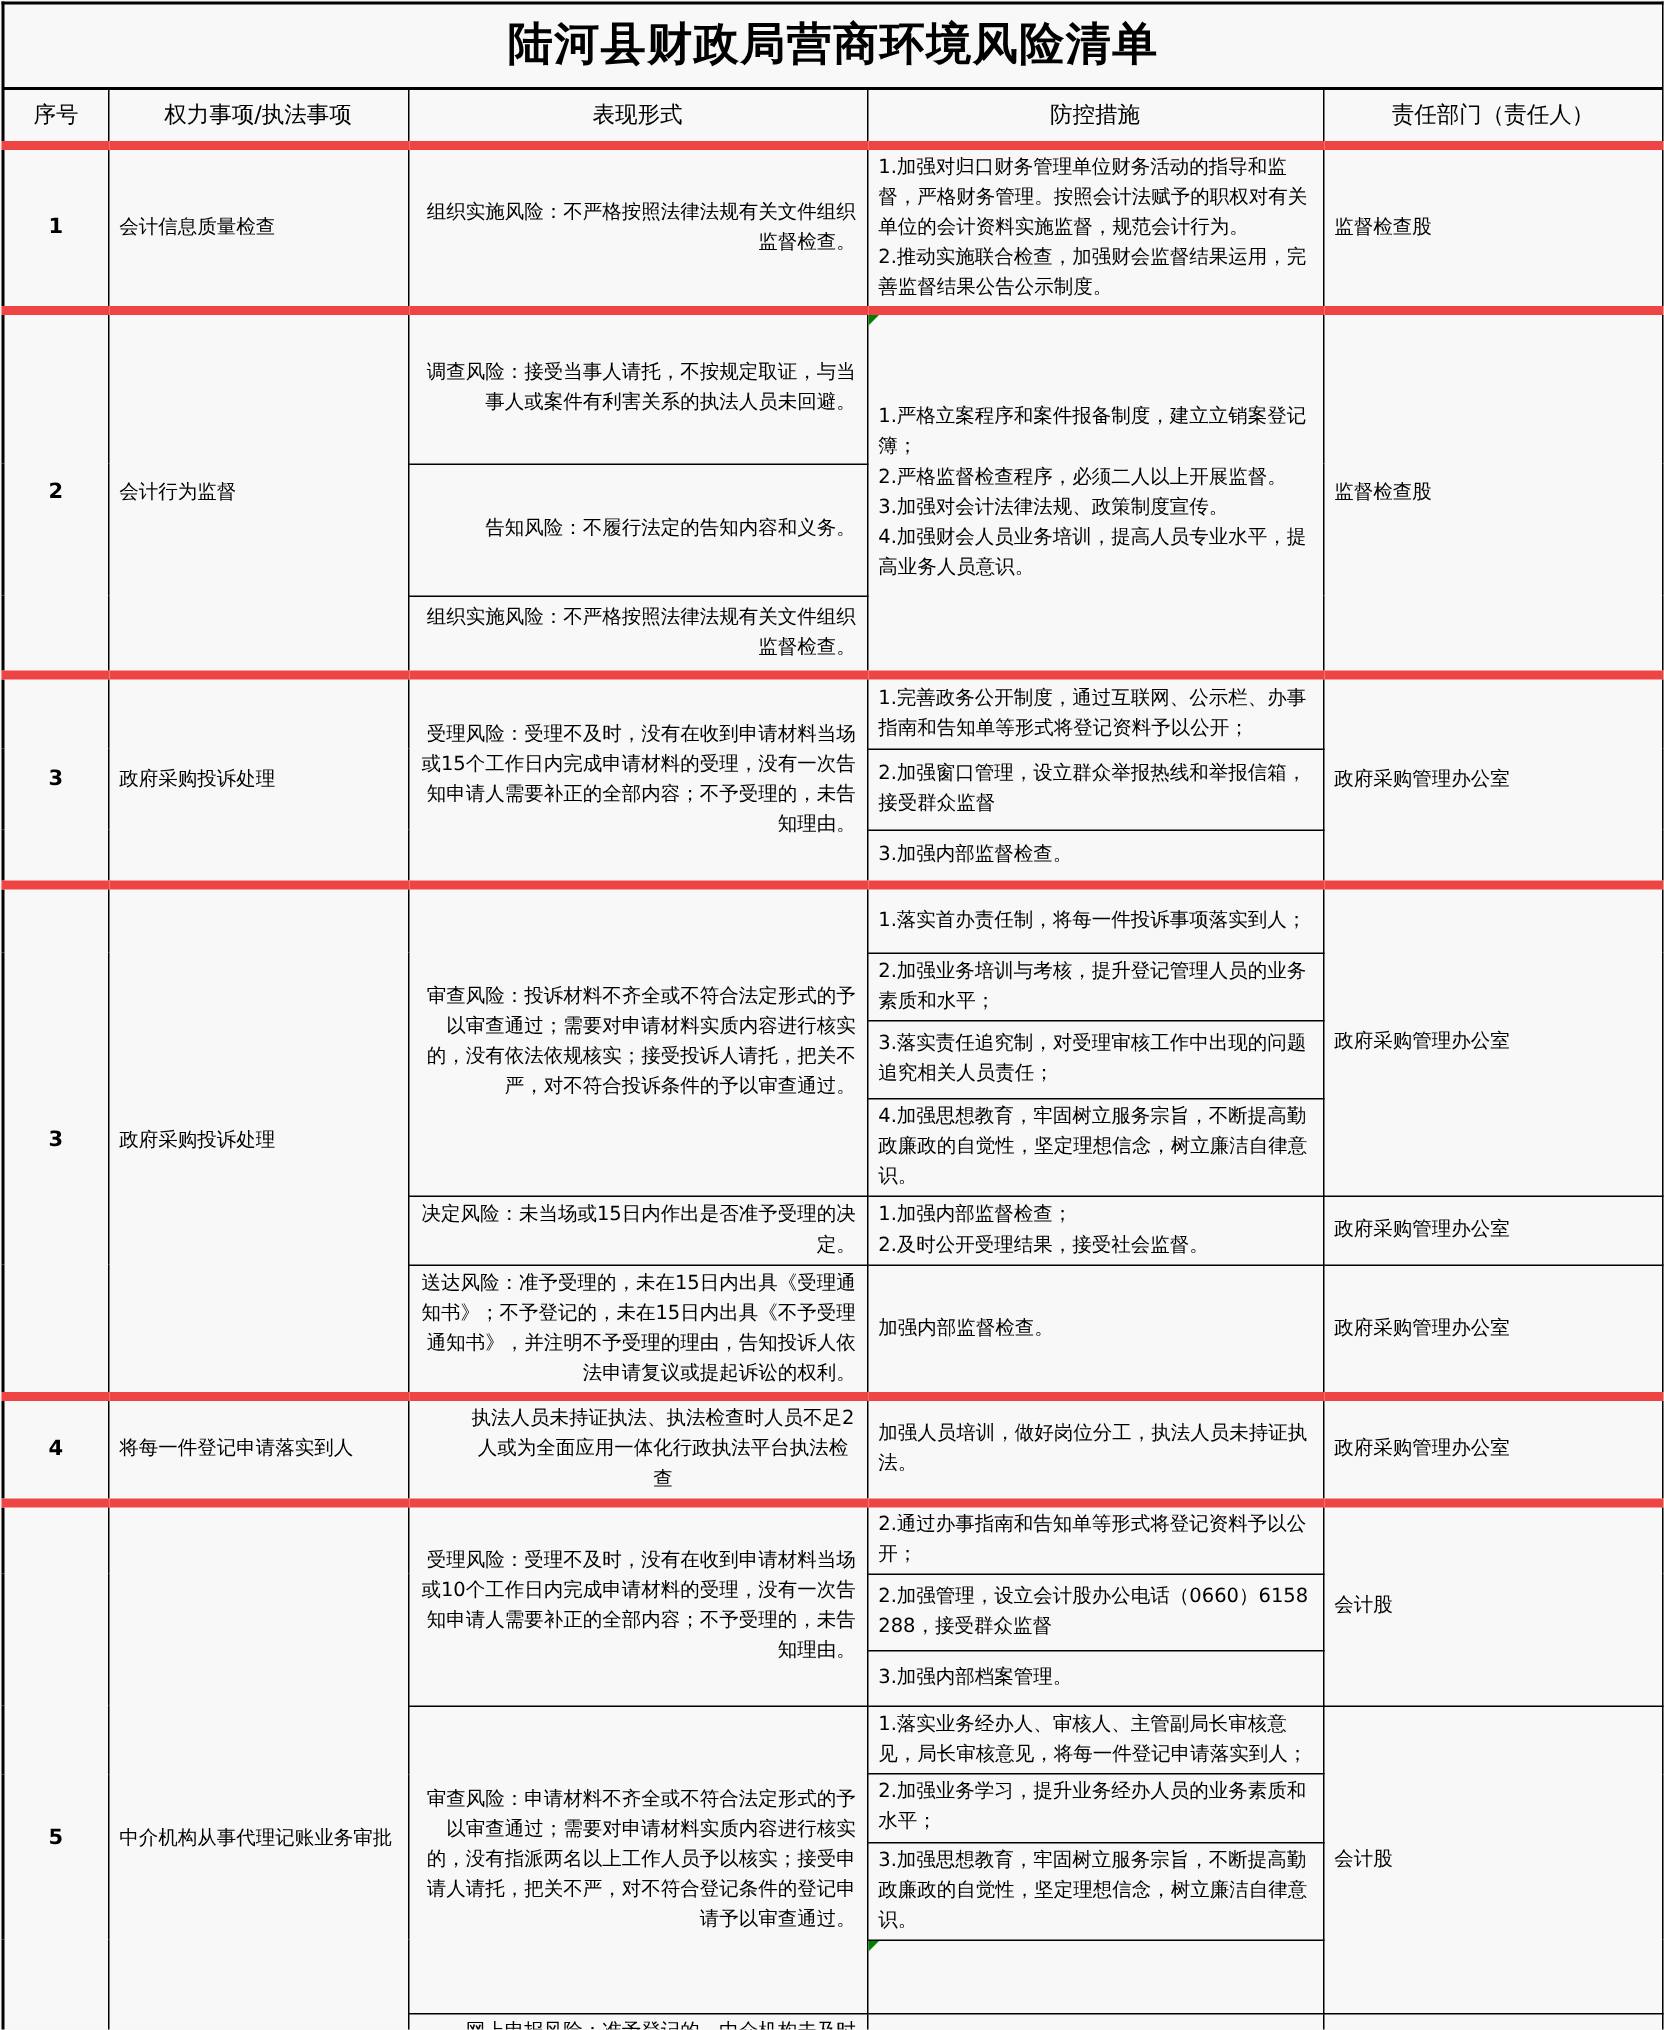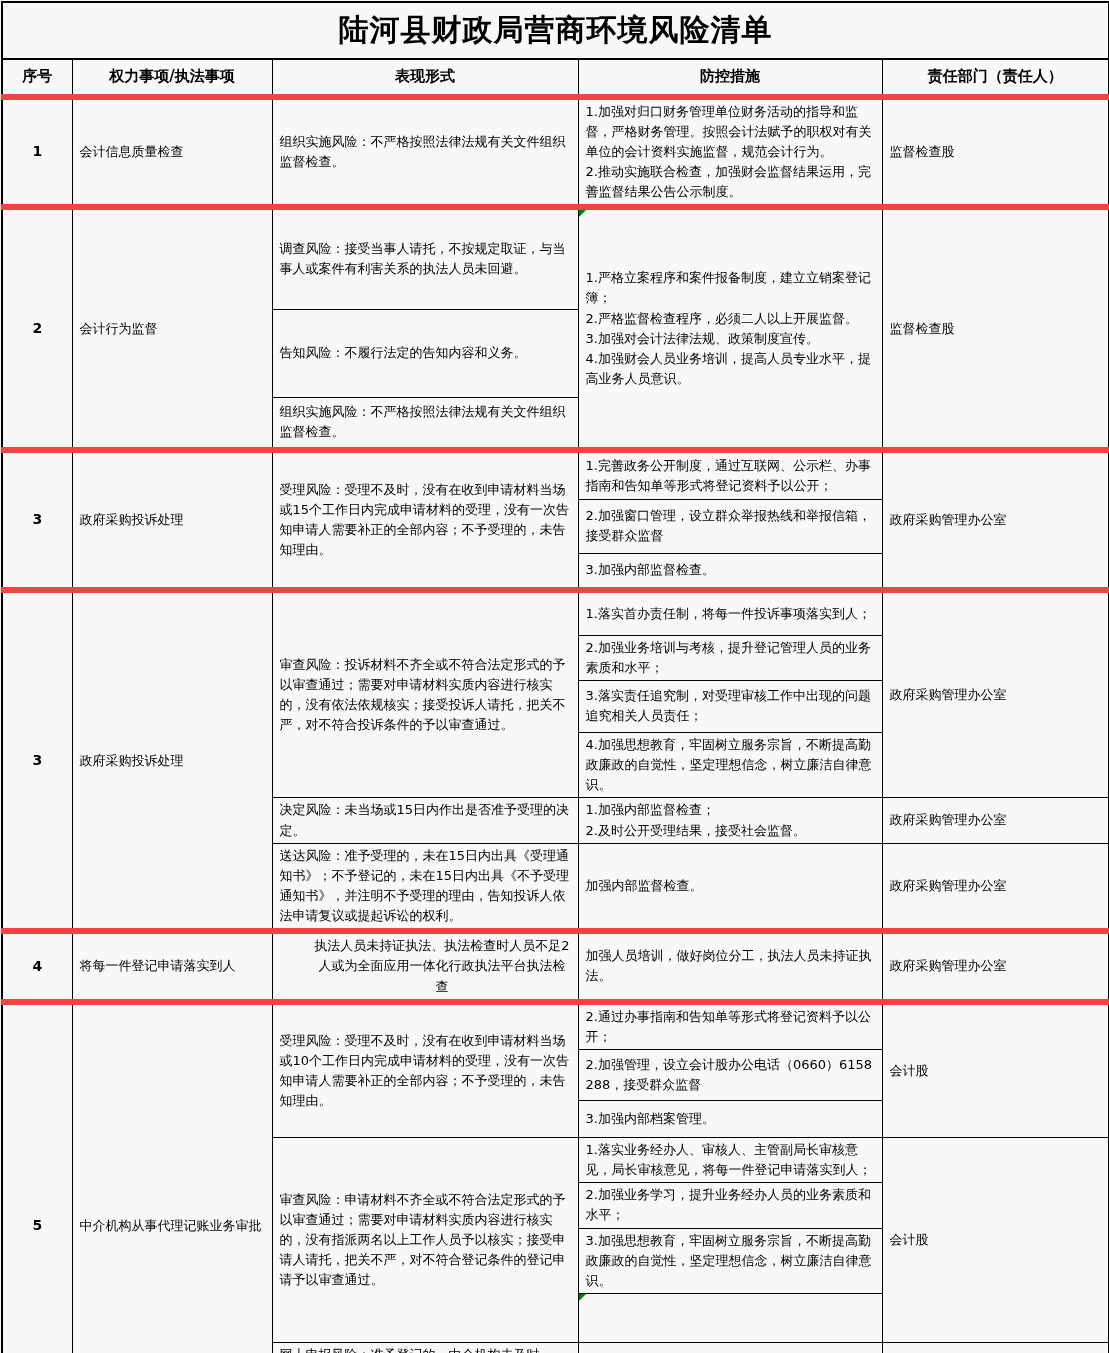--- a/index.html
+++ b/index.html
@@ -37,32 +37,32 @@
     text-align: center;
     padding: 4px 0;
   }
   .doc-title {
     font-size: 30px;
     font-weight: bold;
     letter-spacing: 1px;
   }
   tr.header-row th {
     font-size: 15px;
-    font-weight: bold;
+    font-weight: normal;
     text-align: center;
     border-bottom: 2px solid #000;
   }
   tr.major > td { border-top: 6px solid #ef4444; }
   td.c-no {
     text-align: center;
     font-weight: bold;
     font-size: 14px;
   }
   td.c-item { text-align: left; }
-  td.c-form { text-align: left; }
+  td.c-form { text-align: right; }
   td.c-form.center { text-align: center; padding-left: 41px; }
   td.c-meas { text-align: left; white-space: pre-line; }
   td.c-dept { text-align: left; }
   td.rel { position: relative; }
   .corner-marker {
     position: absolute;
     top: 0; left: 0;
     width: 0; height: 0;
     border-top: 7px solid #008000;
     border-right: 7px solid transparent;

